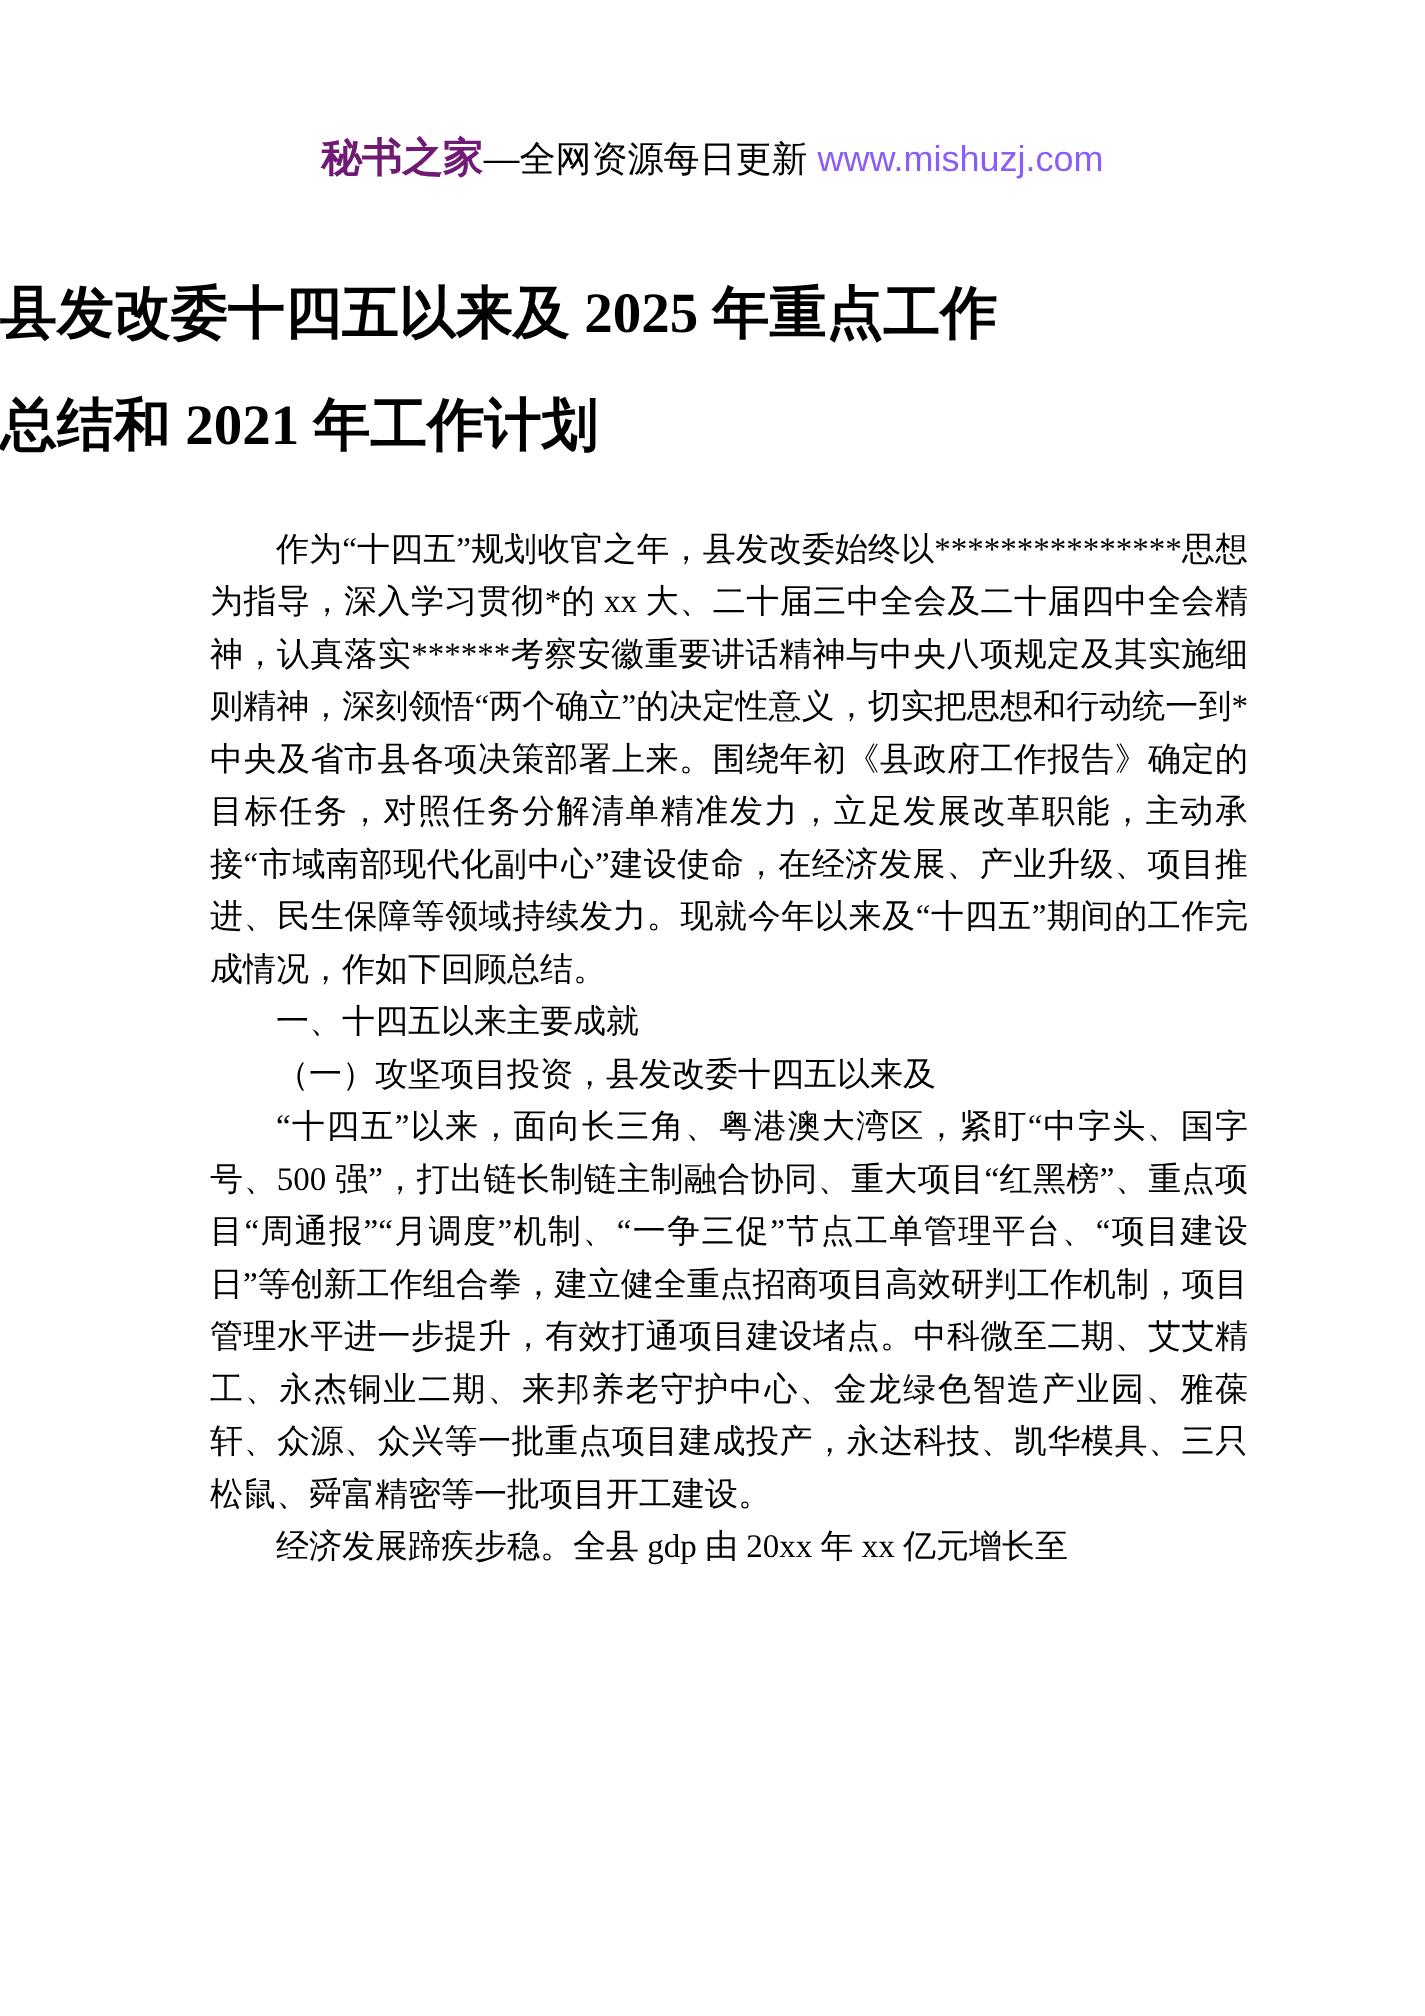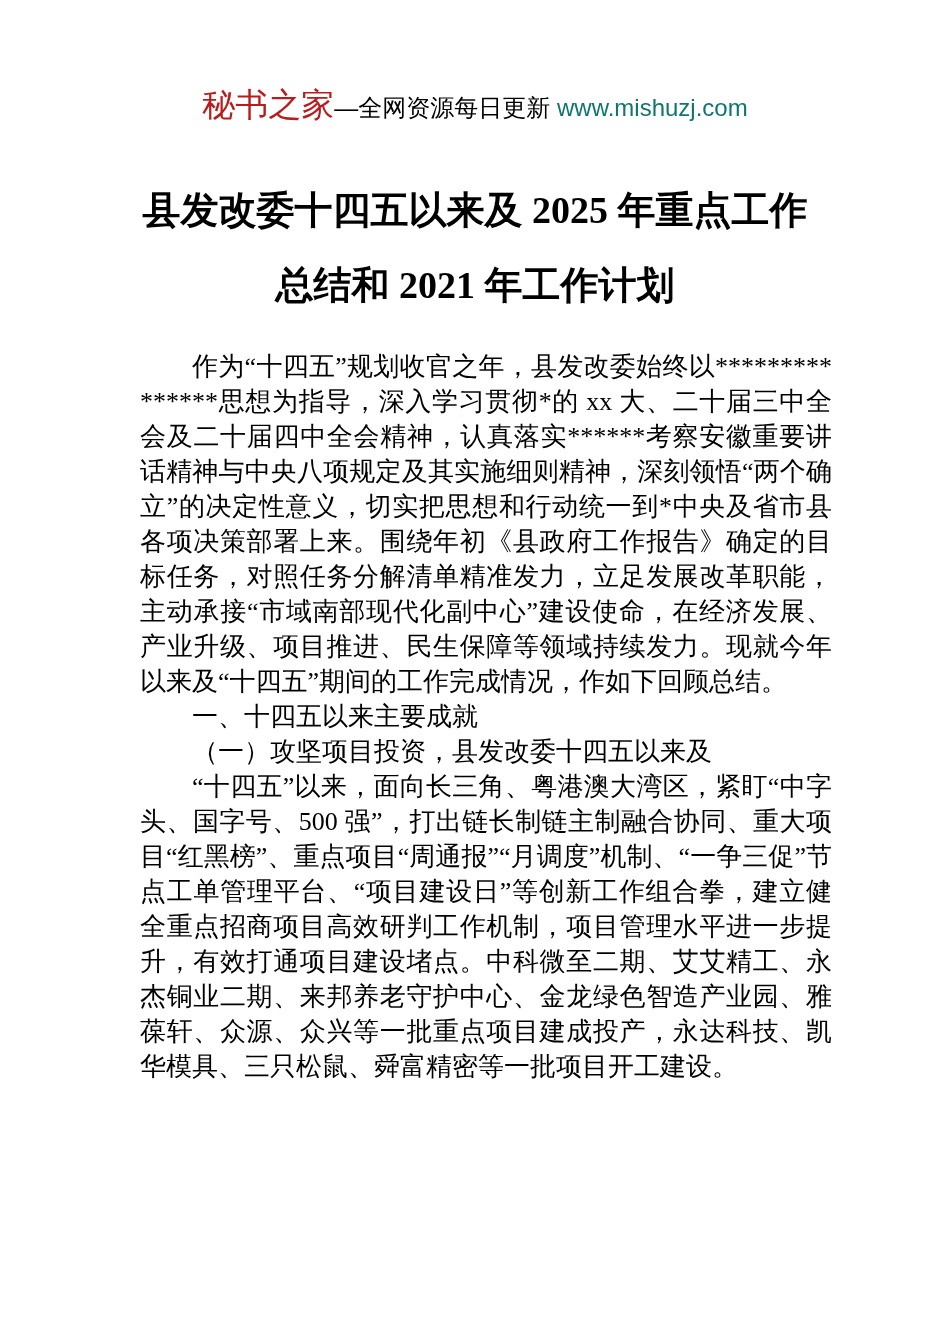--- a/index.html
+++ b/index.html
@@ -17,44 +17,44 @@
   .banner {
     padding-top: 90px;
     text-align: center;
     font-family: "Liberation Sans", sans-serif;
     font-size: 24px;
     line-height: 30px;
     color: #000000;
     white-space: nowrap;
   }
   .banner .brand {
-    color: #b91c1c;
-    font-weight: normal;
-    font-size: 33px;
+    color: #701a75;
+    font-weight: bold;
+    font-size: 27px;
   }
   .banner .tagline { color: #000000; margin-top: 29px; }
   .banner .url {
-    color: #0f766e;
+    color: #8b5cf6;
     cursor: pointer;
   }
   
   .doc-title {
     margin-top: 50px;
-    text-align: center;
+    text-align: left;
     font-size: 38px;
     line-height: 75px;
     font-weight: bold;
     color: #000000;
     font-family: "Liberation Serif", serif;
   }
   .title-line { display: block; }
   
   .doc-body {
     margin: 26px 118px 0 140px;
-    font-size: 26px;
+    font-size: 22px;
     line-height: 35px;
     text-align: justify;
     word-break: break-all;
     color: #000000;
     font-family: "Liberation Serif", serif;
   }
   .doc-body p {
     text-indent: 2em;
     margin: 0;
   }
@@ -71,15 +71,16 @@
   <h1 class="doc-title">
     <span class="title-line">县发改委十四五以来及 2025 年重点工作</span>
     <span class="title-line">总结和 2021 年工作计划</span>
   </h1>
 
   <div class="doc-body">
     <p>作为“十四五”规划收官之年，县发改委始终以***************思想为指导，深入学习贯彻*的 xx 大、二十届三中全会及二十届四中全会精神，认真落实******考察安徽重要讲话精神与中央八项规定及其实施细则精神，深刻领悟“两个确立”的决定性意义，切实把思想和行动统一到*中央及省市县各项决策部署上来。围绕年初《县政府工作报告》确定的目标任务，对照任务分解清单精准发力，立足发展改革职能，主动承接“市域南部现代化副中心”建设使命，在经济发展、产业升级、项目推进、民生保障等领域持续发力。现就今年以来及“十四五”期间的工作完成情况，作如下回顾总结。</p>
     <p>一、十四五以来主要成就</p>
     <p>（一）攻坚项目投资，县发改委十四五以来及</p>
     <p>“十四五”以来，面向长三角、粤港澳大湾区，紧盯“中字头、国字号、500 强”，打出链长制链主制融合协同、重大项目“红黑榜”、重点项目“周通报”“月调度”机制、“一争三促”节点工单管理平台、“项目建设日”等创新工作组合拳，建立健全重点招商项目高效研判工作机制，项目管理水平进一步提升，有效打通项目建设堵点。中科微至二期、艾艾精工、永杰铜业二期、来邦养老守护中心、金龙绿色智造产业园、雅葆轩、众源、众兴等一批重点项目建成投产，永达科技、凯华模具、三只松鼠、舜富精密等一批项目开工建设。</p>
+    <p>经济发展蹄疾步稳。全县 gdp 由 20xx 年 xx 亿元增长至</p>
   </div>
 
 </div>
 
 </body></html>

